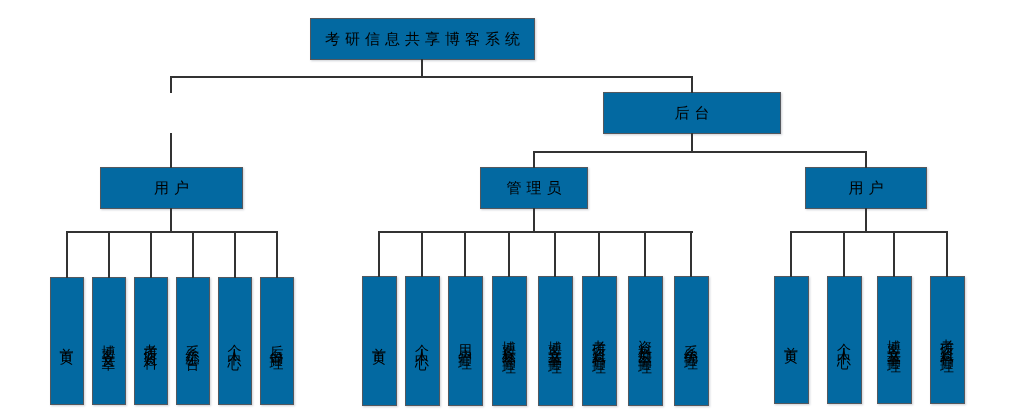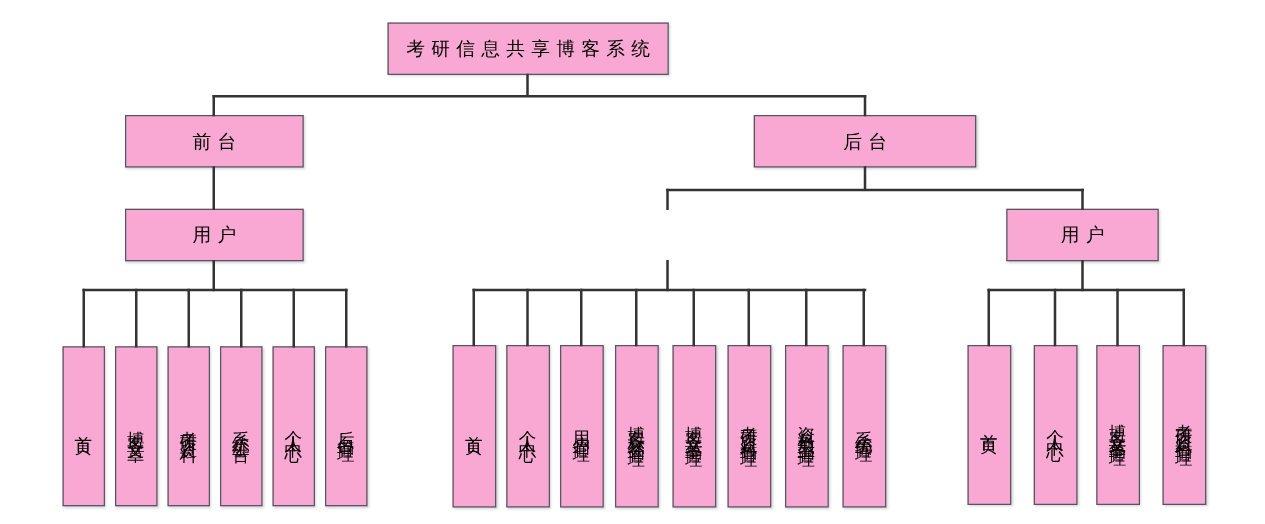--- a/index.html
+++ b/index.html
@@ -7,21 +7,21 @@
     width: 1012px; height: 419px;
     background: #ffffff;
     font-family: "Liberation Sans", "DejaVu Sans", sans-serif;
     position: relative;
     overflow: hidden;
   }
   .stage { position: absolute; left: 0; top: 0; width: 1012px; height: 419px; }
 
   .box {
     position: absolute;
-    background: #f9a8d4;
+    background: #0369a1;
     border: 1.5px solid #54585e;
     box-shadow: 1px 1px 2px rgba(60,70,90,0.25);
     box-sizing: border-box;
     display: flex;
     align-items: center;
     justify-content: center;
     color: #000000;
   }
   .node-h {
     height: 42px;
@@ -54,24 +54,24 @@
     white-space: nowrap;
   }
 </style>
 </head>
 <body>
 
 <div class="stage">
 
   <div class="box node-h" style="left:310px; top:18px; width:225px;">考研信息共享博客系统</div>
 
-  <div class="box node-h" style="left:100px; top:92px; width:143px;">前台</div>
   <div class="box node-h" style="left:603px; top:92px; width:178px;">后台</div>
 
   <div class="box node-h" style="left:100px; top:167px; width:143px;">用户</div>
+  <div class="box node-h" style="left:480px; top:167px; width:108px;">管理员</div>
   <div class="box node-h" style="left:805px; top:167px; width:122px;">用户</div>
 
   <div class="box leaf leaf-l" style="left:50px;">首页</div>
   <div class="box leaf leaf-l" style="left:92px;">博客文章</div>
   <div class="box leaf leaf-l" style="left:134px;">考研资料</div>
   <div class="box leaf leaf-l" style="left:176px;">系统公告</div>
   <div class="box leaf leaf-l" style="left:218px;">个人中心</div>
   <div class="box leaf leaf-l" style="left:260px;">后台管理</div>
 
   <div class="box leaf leaf-m" style="left:362px;">首页</div>

